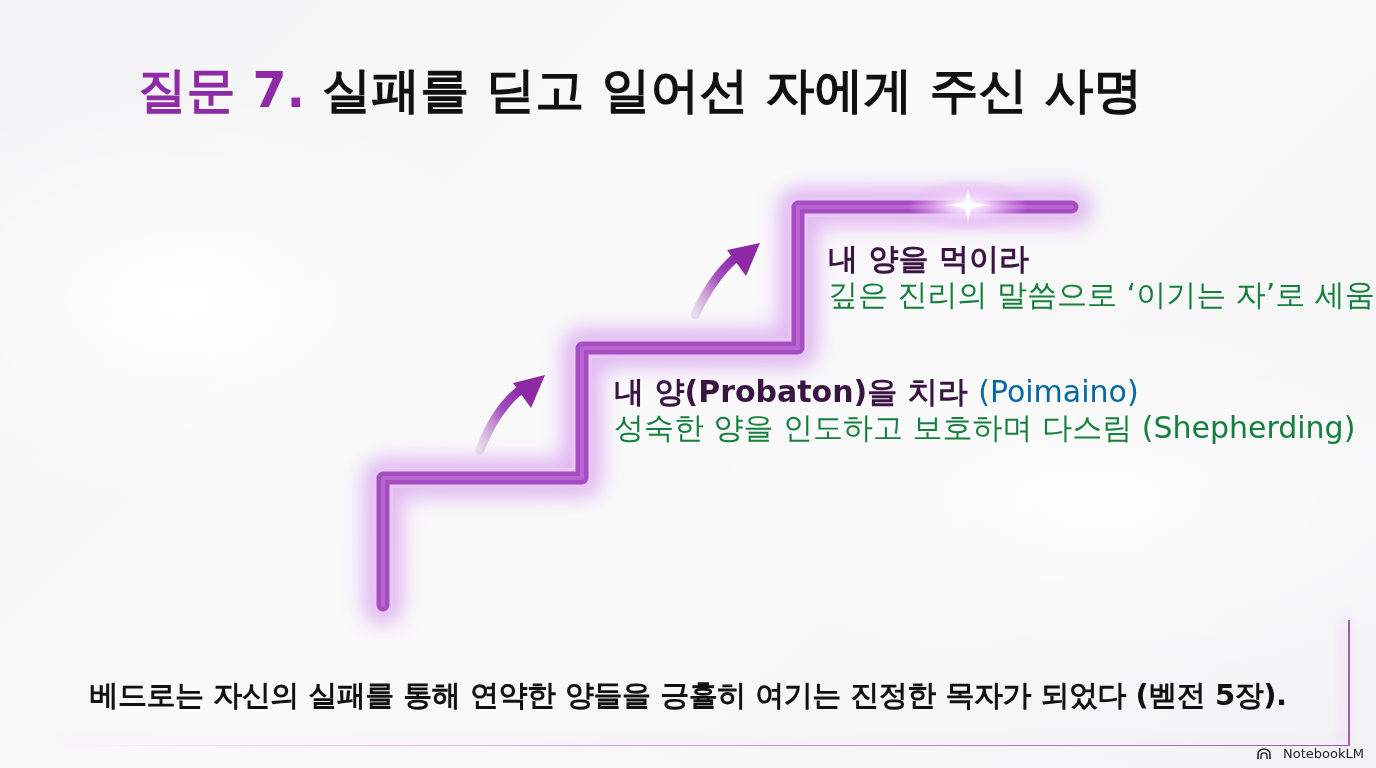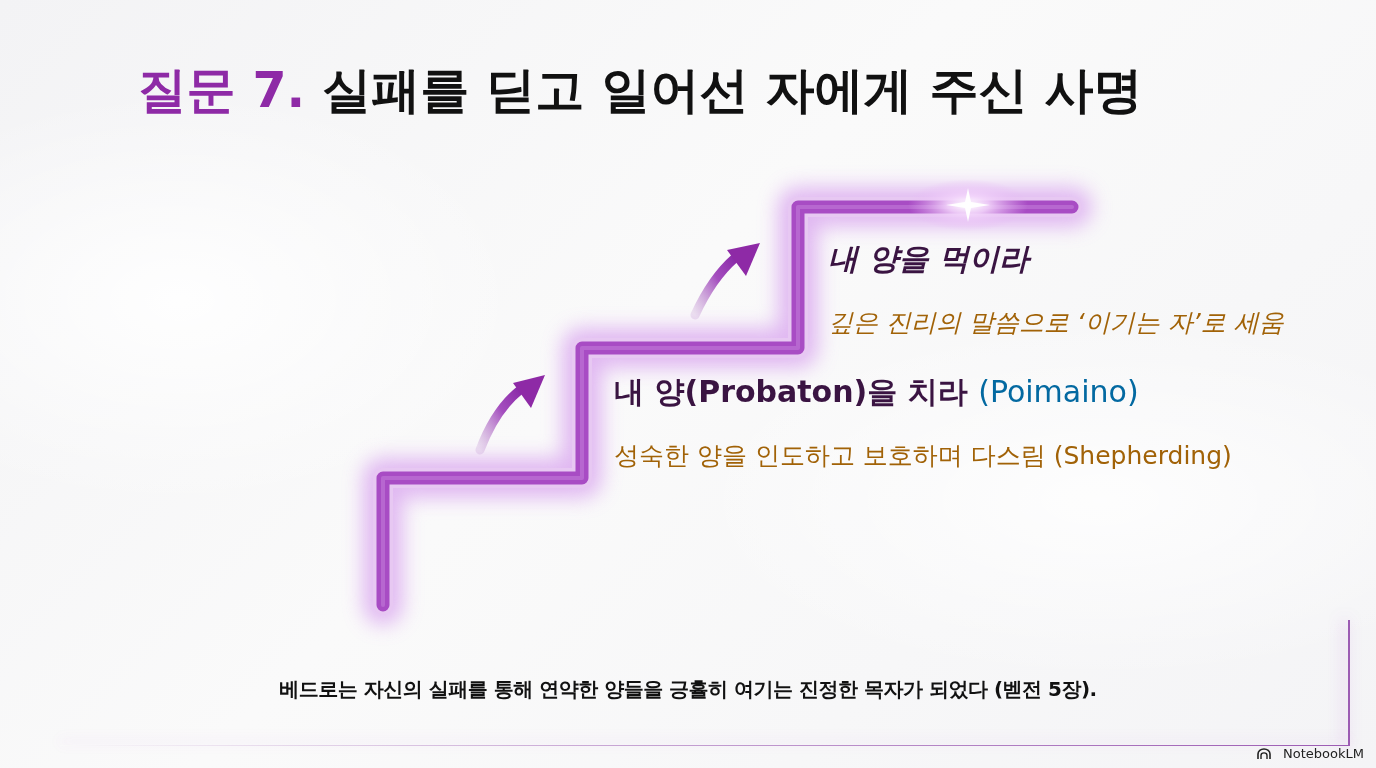--- a/index.html
+++ b/index.html
@@ -20,29 +20,29 @@
     text-align: center; font-size: 49px; font-weight: bold; color: #111;
     letter-spacing: 0px; white-space: nowrap;
   }
   .title .accent { color: #8e2aa6; }
 
   svg.stairs { position: absolute; left: 0; top: 0; }
 
   .step { position: absolute; white-space: nowrap; }
   .step .head { font-size: 30px; font-weight: bold; color: #3a1442; line-height: 38px; }
   .step .head .latin { font-weight: normal; color: #0369a1; }
-  .step .sub { font-size: 25px; color: #a16207; line-height: 34px; margin-top: 28px; }
+  .step .sub { font-size: 30px; color: #15803d; line-height: 34px; }
 
-  .step-3 { left: 828px; top: 240px; font-style: italic; }
+  .step-3 { left: 828px; top: 240px; }
   .step-2 { left: 614px; top: 373px; }
   .step-1 { left: 415px; top: 504px; }
 
   .conclusion {
     position: absolute; left: 0; width: 1376px; top: 676px;
-    text-align: center; font-size: 20px; font-weight: bold; color: #111;
+    text-align: center; font-size: 29px; font-weight: bold; color: #111;
     white-space: nowrap; letter-spacing: -0.5px;
   }
   .frame-right {
     position: absolute; left: 1348px; top: 620px; width: 2px; height: 126px;
     background: #9c5bb3; box-shadow: -4px 0 14px rgba(190,90,220,0.5);
   }
   .frame-bottom {
     position: absolute; left: 60px; top: 745px; width: 1290px; height: 1px;
     background: linear-gradient(90deg, rgba(156,91,179,0) 0%, rgba(156,91,179,0.5) 40%, #9c5bb3 100%);
     box-shadow: 0 -4px 12px rgba(190,90,220,0.35);

